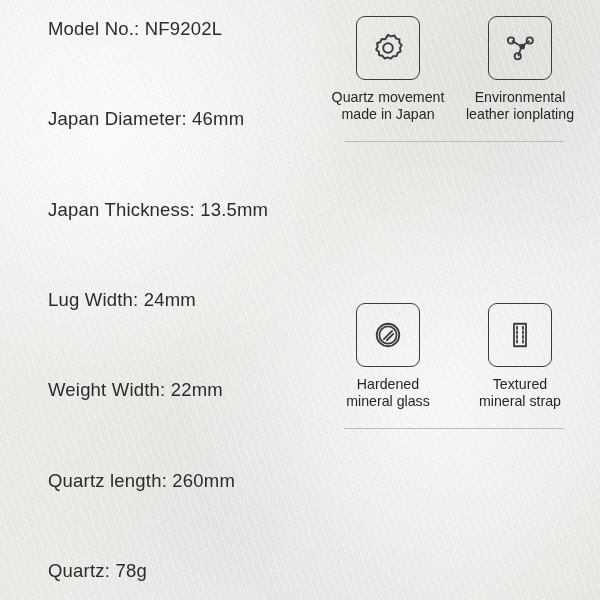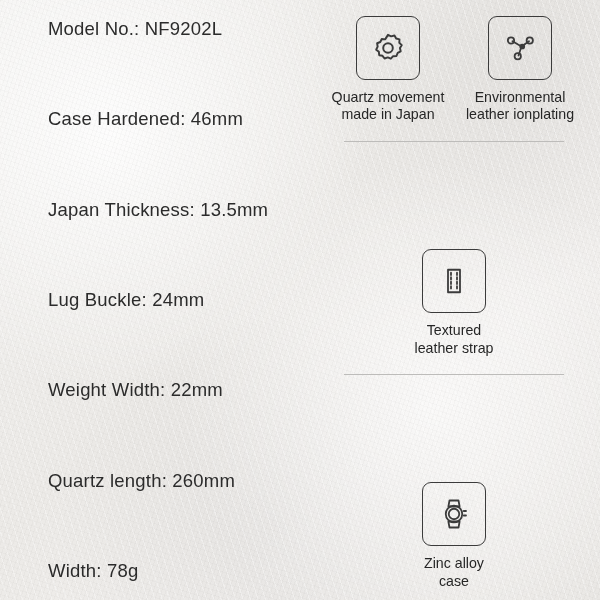--- a/index.html
+++ b/index.html
@@ -104,26 +104,26 @@
   }
   .group-spacer { flex: 1; }
 </style>
 </head>
 <body>
 
 <div class="page">
 
   <div class="specs">
     <div class="spec-line">Model No.: NF9202L</div>
-    <div class="spec-line">Case Hardened: 46mm</div>
+    <div class="spec-line">Japan Diameter: 46mm</div>
     <div class="spec-line">Japan Thickness: 13.5mm</div>
-    <div class="spec-line">Lug Buckle: 24mm</div>
+    <div class="spec-line">Lug Width: 24mm</div>
     <div class="spec-line">Weight Width: 22mm</div>
     <div class="spec-line">Quartz length: 260mm</div>
-    <div class="spec-line">Width: 78g</div>
+    <div class="spec-line">Quartz: 78g</div>
   </div>
 
   <div class="features">
 
     <div class="feature-group">
       <div class="feature">
         <div class="icon-box">
           <svg width="36" height="36" viewBox="0 0 48 48" fill="none" stroke="#3b3b3b" stroke-width="2.6" stroke-linejoin="round" stroke-linecap="round">
             <path d="M24 6.5l4.2 2.0 4.4-1.1 2.3 4.0 4.4 1.1 -0.2 4.5 3.2 3.2 -2.4 3.8 1.0 4.4 -4.0 2.1 -1.6 4.2 -4.5 0.2 -3.0 3.4 -4.1-1.8 -4.3 1.5 -2.7-3.6 -4.4-0.8 -0.5-4.5 -3.5-2.9 1.9-4.1 -0.7-4.4 4.2-1.7 2.0-4.0 4.5 0.5z"></path>
             <circle cx="24" cy="24" r="6.4"></circle>
@@ -148,45 +148,43 @@
 leather ionplating</div>
       </div>
     </div>
 
     <hr class="divider">
     <div class="group-spacer"></div>
 
     <div class="feature-group">
       <div class="feature">
         <div class="icon-box">
+          <svg width="36" height="36" viewBox="0 0 48 48" fill="none" stroke="#3b3b3b" stroke-width="2.4" stroke-linecap="round">
+            <circle cx="24" cy="24" r="15"></circle>
+            <circle cx="24" cy="24" r="11.5"></circle>
+            <line x1="18.5" y1="29.5" x2="29.5" y2="18.5"></line>
+            <line x1="22.5" y1="31" x2="31" y2="22.5"></line>
+          </svg>
+        </div>
+        <div class="feature-label">Hardened
+mineral glass</div>
+      </div>
+      <div class="feature">
+        <div class="icon-box">
           <svg width="36" height="36" viewBox="0 0 48 48" fill="none" stroke="#3b3b3b" stroke-width="2.4" stroke-linecap="round" stroke-linejoin="round">
             <path d="M16 9 h16 v30 h-16 z"></path>
             <line x1="20" y1="13" x2="20" y2="35" stroke-dasharray="3 3"></line>
             <line x1="28" y1="13" x2="28" y2="35" stroke-dasharray="3 3"></line>
           </svg>
         </div>
         <div class="feature-label">Textured
-leather strap</div>
+mineral strap</div>
       </div>
     </div>
 
     <hr class="divider">
     <div class="group-spacer"></div>
 
     <div class="feature-group">
-      <div class="feature">
-        <div class="icon-box">
-          <svg width="36" height="36" viewBox="0 0 48 48" fill="none" stroke="#3b3b3b" stroke-width="2.4" stroke-linecap="round" stroke-linejoin="round">
-            <path d="M18 6 h12 l1.5 8 h-15 z"></path>
-            <path d="M18 42 h12 l1.5 -8 h-15 z"></path>
-            <circle cx="24" cy="24" r="11"></circle>
-            <circle cx="24" cy="24" r="7"></circle>
-            <line x1="37" y1="20" x2="40" y2="20"></line>
-            <line x1="37" y1="26" x2="40" y2="26"></line>
-          </svg>
-        </div>
-        <div class="feature-label">Zinc alloy
-case</div>
-      </div>
     </div>
 
   </div>
 </div>
 
 </body></html>

